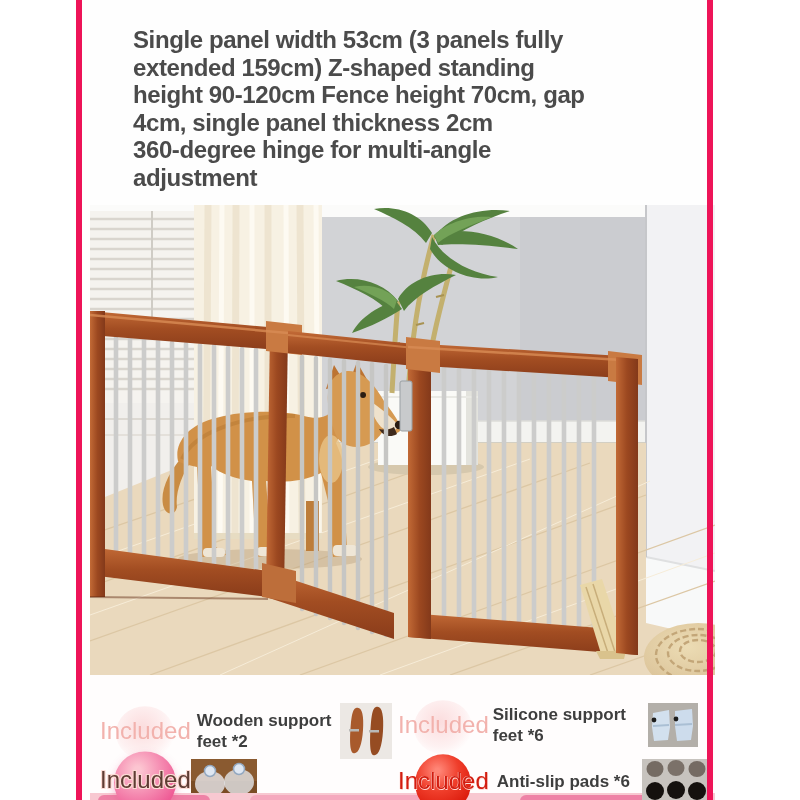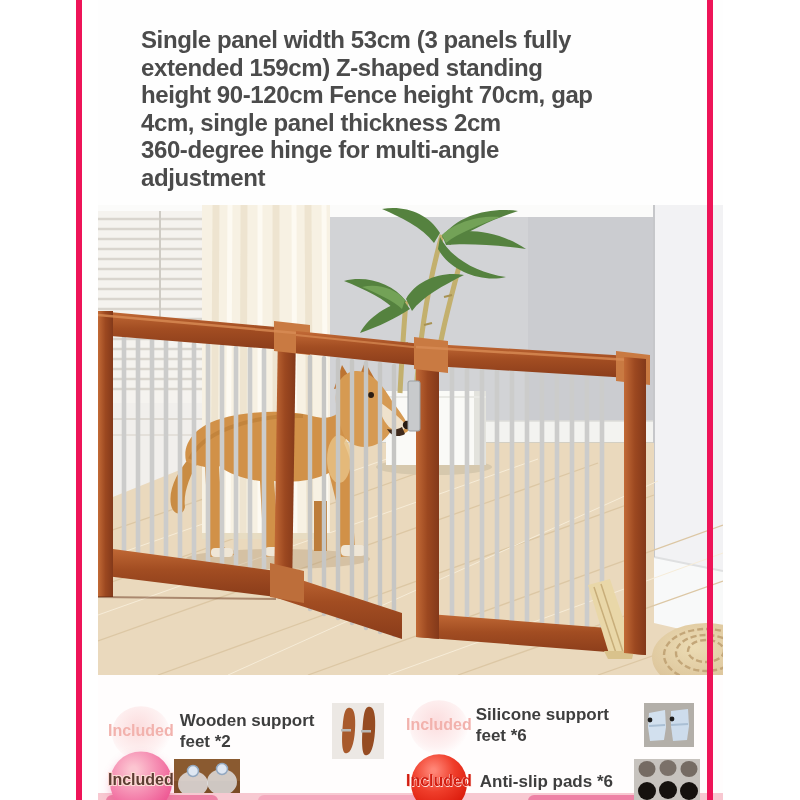--- a/index.html
+++ b/index.html
@@ -1,30 +1,30 @@
 <!DOCTYPE html>
 <html><head>
 <meta charset="utf-8">
 <style>
   html,body{margin:0;padding:0;}
   body{width:800px;height:800px;position:relative;background:#ffffff;overflow:hidden;
        font-family:"Liberation Sans",sans-serif;}
   .stripe{position:absolute;top:0;bottom:0;width:6px;background:#ee1458;z-index:40;}
   .stripe.left{left:76px;} .stripe.right{left:707px;}
-  .content{position:absolute;left:98px;top:0;width:625px;height:800px;background:#fefefe;}
+  .content{position:absolute;left:90px;top:0;width:625px;height:800px;background:#fefefe;}
   
   .header-text{position:absolute;left:43px;top:26px;width:570px;
     font-size:24px;line-height:27.5px;font-weight:700;color:#4b4b4b;
     letter-spacing:-0.4px;white-space:pre-line;}
   
   .photo{position:absolute;left:0;top:205px;width:625px;height:470px;}
   
   .bottom{position:absolute;left:0;top:675px;width:625px;height:125px;background:#fffdfd;}
   .item{position:absolute;display:flex;align-items:center;}
-  .badge{position:relative;font-size:16px;font-weight:700;white-space:nowrap;z-index:2;}
+  .badge{position:relative;font-size:24px;font-weight:400;white-space:nowrap;z-index:2;}
   .badge .bg{position:absolute;left:50%;top:50%;transform:translate(-50%,-46%);
     border-radius:50%;z-index:-1;}
   .badge.light{color:#f2b2ad;}
   .badge.light .bg{width:58px;height:54px;
     background:radial-gradient(circle at 45% 40%, rgba(248,188,190,.5), rgba(248,188,190,.18) 55%, rgba(248,188,190,0) 75%);}
   .badge.ball-pink{color:#5f3c33;
     text-shadow:1px 1px 0 #fcdad4,-1px -1px 0 #fcdad4,1px -1px 0 #fcdad4,-1px 1px 0 #fcdad4;}
   .badge.ball-pink .bg{width:62px;height:62px;
     background:radial-gradient(circle at 38% 30%, #fcc5d1 6%, #f58bb1 42%, #ef5e97 72%, #e4447f);
     box-shadow:0 4px 8px rgba(230,80,140,.35);}

